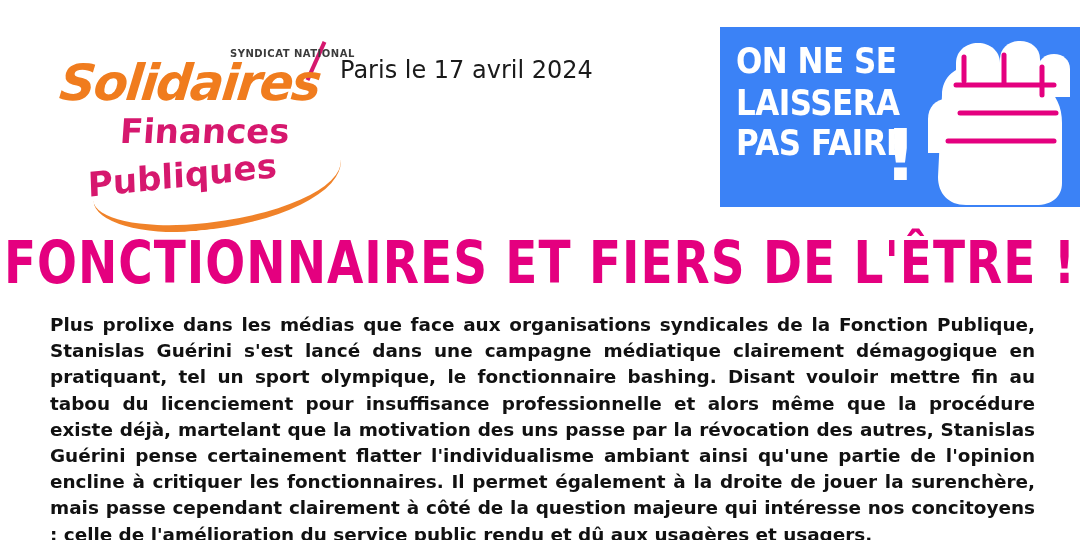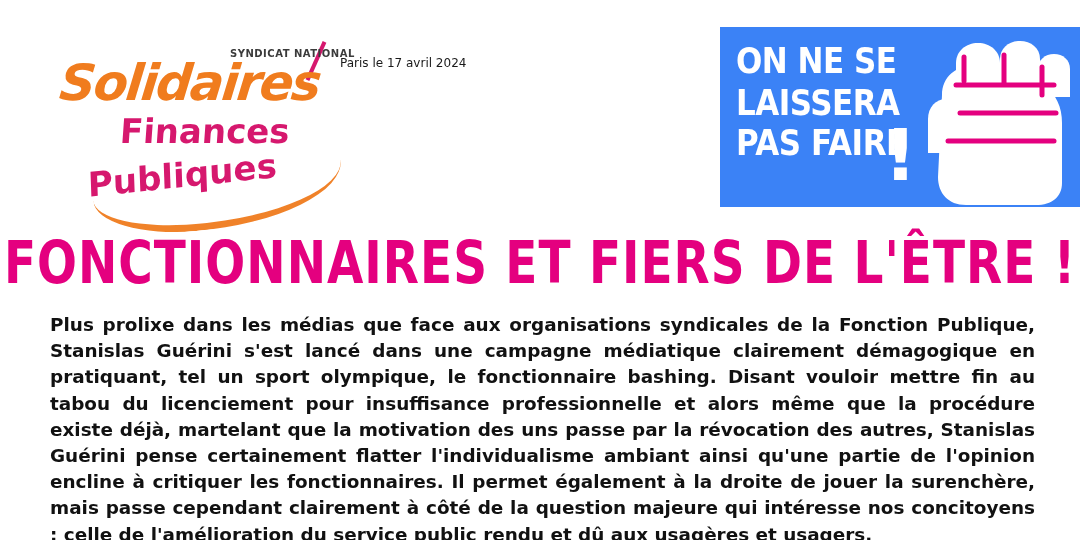--- a/index.html
+++ b/index.html
@@ -104,21 +104,21 @@
     background: #D6186E;
     transform: rotate(24deg);
   }
 
   
   .date-line {
     position: absolute;
     left: 340px;
     top: 56px;
     font-family: "DejaVu Sans", sans-serif;
-    font-size: 12px;
+    font-size: 24px;
     color: #1a1a1a;
     white-space: nowrap;
   }
 
   
   .slogan-panel {
     position: absolute;
     right: 0;
     top: 27px;
     width: 360px;

